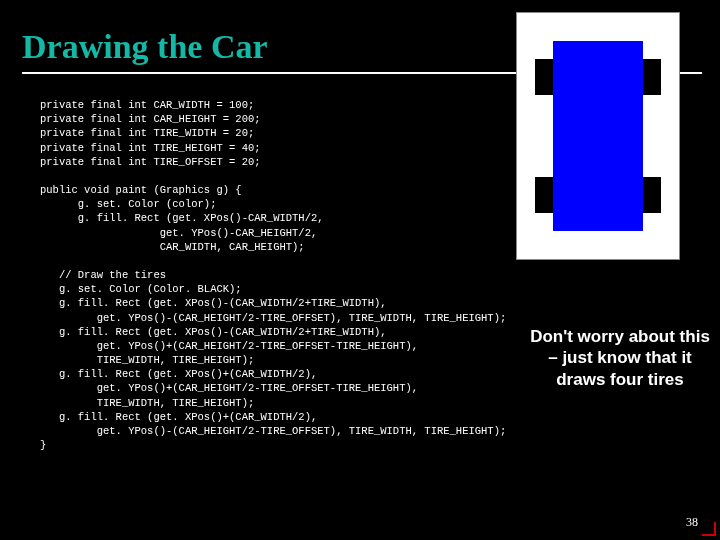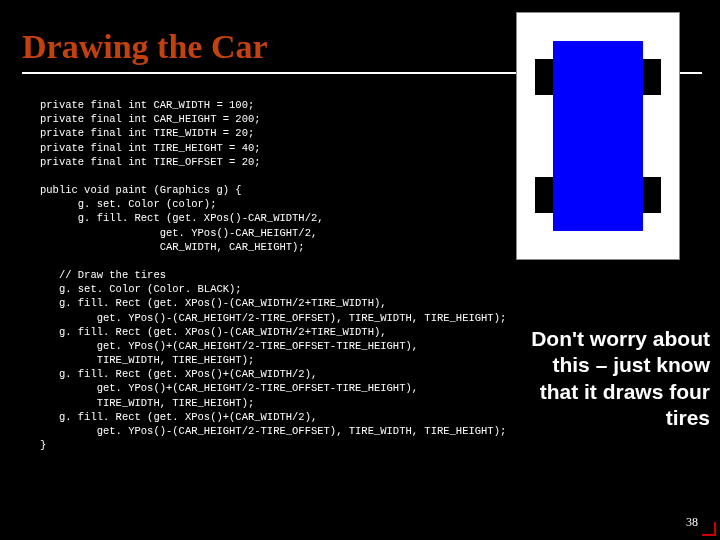--- a/index.html
+++ b/index.html
@@ -1,22 +1,22 @@
 <!DOCTYPE html>
 <html><head>
 <meta charset="utf-8">
 <style>
   * { margin: 0; padding: 0; box-sizing: border-box; }
   html, body { width: 720px; height: 540px; background: #000; font-family: Verdana, Arial, sans-serif; color: #000; overflow: hidden; }
   .slide { width: 720px; height: 540px; background: #000; position: relative; }
   .title-wrap { position: absolute; left: 22px; top: 28px; right: 22px; }
-  .title { color: #c2410c; font-family: "Times New Roman", Times, serif; font-size: 34px; font-weight: bold; }
+  .title { color: #14b8a6; font-family: "Times New Roman", Times, serif; font-size: 34px; font-weight: bold; }
   .underline { height: 2px; background: #fff; margin-top: 6px; width: 680px; }
   .code-block { position: absolute; left: 40px; top: 98px; width: 640px; font-family: Liberation Mono, monospace; font-size: 10.5px; line-height: 1.35; color: #fff; white-space: pre; }
-  .callout { position: absolute; right: 10px; top: 326px; width: 180px; color: #fff; font-family: Verdana, Arial, sans-serif; font-weight: bold; font-size: 21px; line-height: 1.25; text-align: right; }
+  .callout { position: absolute; right: 10px; top: 326px; width: 180px; color: #fff; font-family: Verdana, Arial, sans-serif; font-weight: bold; font-size: 17px; line-height: 1.25; text-align: center; }
   .car-frame { position: absolute; right: 40px; top: 12px; width: 164px; height: 248px; background: #fff; border: 1px solid #888; }
   .car-body { position: absolute; left: 36px; top: 28px; width: 90px; height: 190px; background: #0000ff; }
   .tire { position: absolute; width: 18px; height: 36px; background: #000; }
   .t-tl { left: 18px; top: 46px; }
   .t-tr { left: 126px; top: 46px; }
   .t-bl { left: 18px; top: 164px; }
   .t-br { left: 126px; top: 164px; }
   .pagenum { position: absolute; right: 22px; bottom: 10px; color: #fff; font-family: "Times New Roman", Times, serif; font-size: 12px; }
   .corner { position: absolute; right: 4px; bottom: 4px; width: 14px; height: 14px; border-right: 2px solid #c00; border-bottom: 2px solid #c00; }
 </style>

